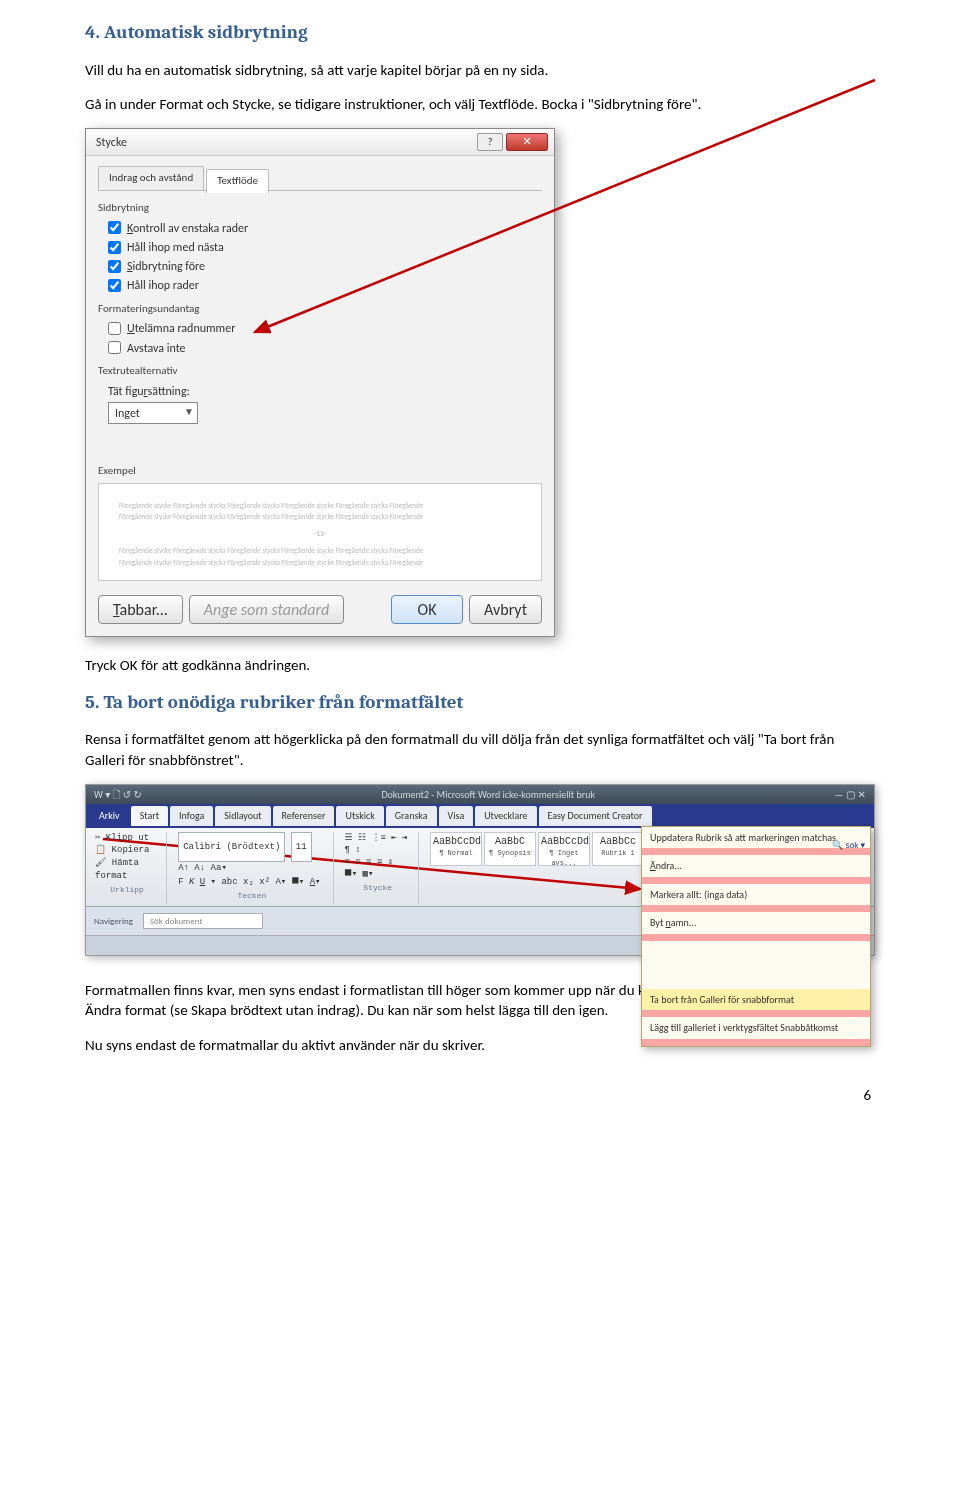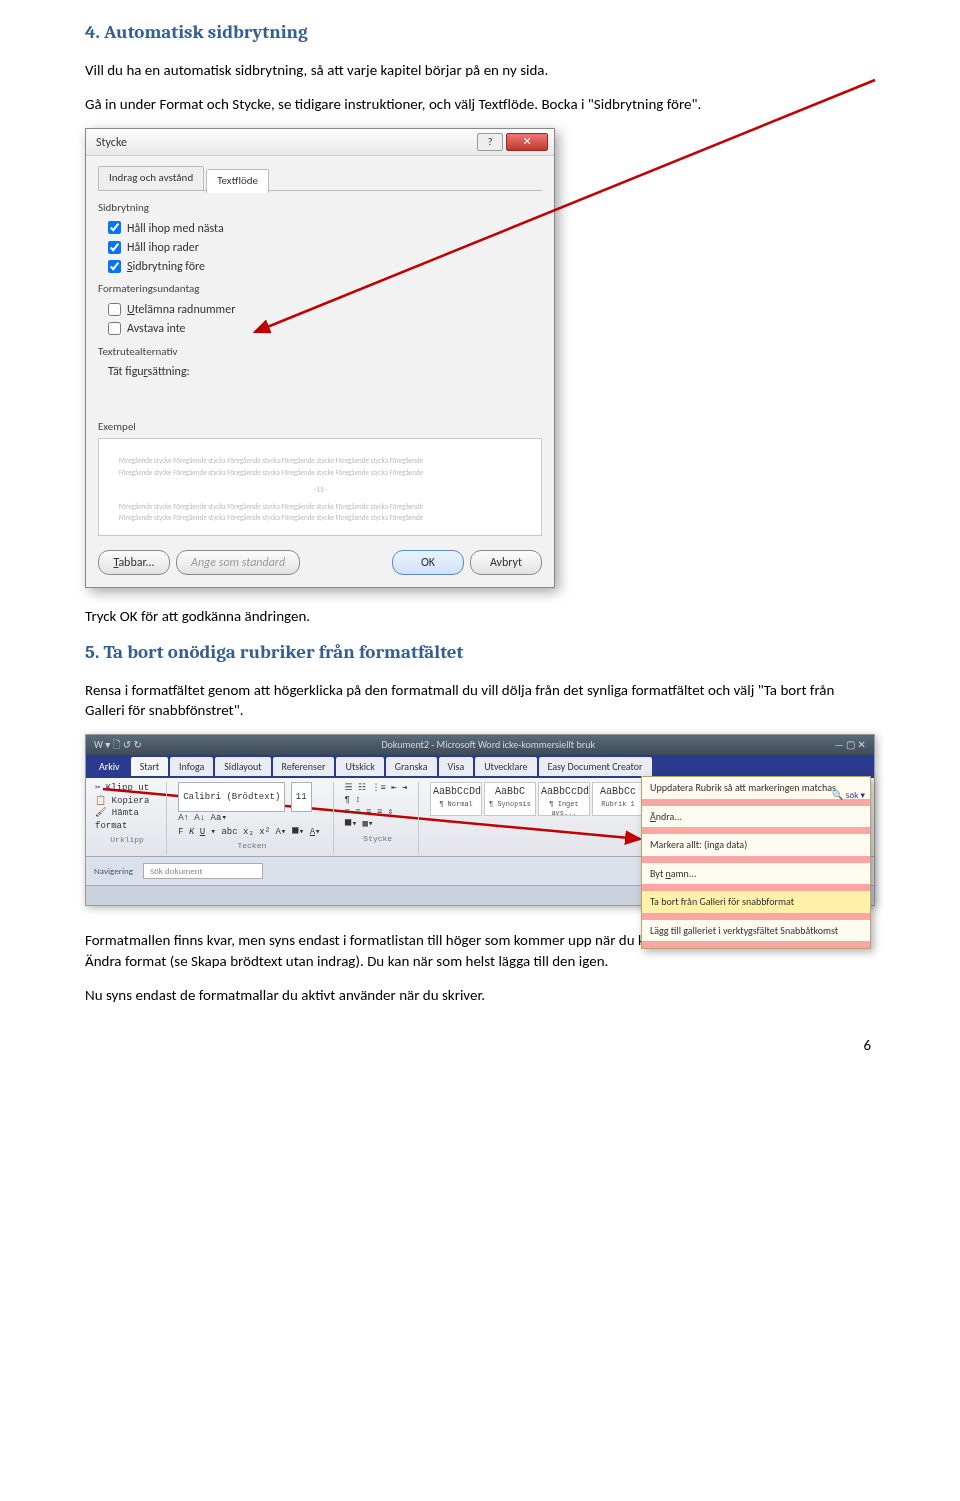--- a/index.html
+++ b/index.html
@@ -63,21 +63,21 @@
   .preview-box {
     border: 1px solid #c8c8c8; background: #fff; height: 98px; margin-top: 4px;
     padding: 16px 20px; font-size: 7px; color: #bbb; line-height: 1.6;
     overflow: hidden;
   }
   .preview-box .mid { text-align: center; margin: 6px 0; color: #aaa; }
   .dlg-buttons { display: flex; gap: 6px; margin-top: 14px; align-items: center; }
   .dlg-buttons .spacer { flex: 1; }
   .btn {
     border: 1px solid #8a8a8a; background: linear-gradient(#fdfdfd,#e2e2e2);
-    padding: 3px 14px; font-size: 12px; border-radius: 11px; min-width: 72px; text-align: center;
+    padding: 3px 14px; font-size: 16px; border-radius: 4px; min-width: 72px; text-align: center;
   }
   .btn.disabled { color: #999; font-style: italic; }
   .btn.primary { border-color: #5a8ac6; background: linear-gradient(#eaf3fc,#cfe3f7); }
 
   .arrow-canvas { position: absolute; pointer-events: none; }
   .arrow1 { top: -50px; left: 0; width: 800px; height: 480px; }
 
   .ribbon-wrap { position: relative; margin: 8px 0 24px; }
   .ribbon-img {
     width: 100%; border: 1px solid #999; box-shadow: 2px 2px 8px rgba(0,0,0,.3);
@@ -107,21 +107,21 @@
   .rib-styles { display: flex; gap: 2px; }
   .style-thumb { border: 1px solid #c3c8d1; background: #fff; width: 52px; height: 34px; padding: 2px; }
   .style-thumb .prev { font-size: 10px; color: #333; text-align: center; }
   .style-thumb .lbl { font-size: 7px; color: #555; text-align: center; margin-top: 1px; }
   .context-menu {
     position: absolute; right: 4px; top: 42px; width: 230px;
     background: #fdfbef; border: 1px solid #b5a56a; box-shadow: 3px 3px 8px rgba(0,0,0,.3);
     font-size: 10px; color: #333;
   }
   .context-menu .cm-item { padding: 4px 8px; border-bottom: 7px solid #fca5a5; }
-  .context-menu .cm-item.hl { background: #fff2a8; }
+  .context-menu .cm-item.hl { background: #fff2a8; margin-top: 48px; }
   .ruler-area { background: #c9d1dc; height: 20px; border-top: 1px solid #aab; }
   .nav-pane { background: #dbe1ea; height: 28px; display: flex; align-items: center; padding: 0 8px; font-size: 9px; color: #4a5568; gap: 10px; }
 
   .arrow2 { top: 0; left: 0; width: 790px; height: 130px; position: absolute; pointer-events: none; }
 
   .page-num { text-align: right; font-size: 15px; color: #000; margin-top: 30px; padding-right: 4px; }
 </style>
 </head>
 <body>
 
@@ -150,44 +150,54 @@
     </div>
     <div class="dlg-body">
       <div class="tabs">
         <div class="tab">Indrag och avstånd</div>
         <div class="tab active">Textflöde</div>
       </div>
 
       <div class="grp-label">Sidbrytning</div>
       <div class="cb-row">
           <input type="checkbox" checked="" style="">
+          <span><span class="underline">K</span><span></span>ontroll av enstaka rader</span>
+        </div>
+      <div class="cb-row">
+          <input type="checkbox" checked="" style="">
           <span>Håll ihop med nästa</span>
+        </div>
+      <div class="cb-row">
+          <input type="checkbox" checked="" style="">
+          <span><span class="underline">S</span>idbrytning före</span>
         </div>
       <div class="cb-row">
           <input type="checkbox" checked="" style="">
           <span>Håll ihop rader</span>
-        </div>
-      <div class="cb-row">
-          <input type="checkbox" checked="" style="">
-          <span><span class="underline">S</span>idbrytning före</span>
         </div>
 
       <div class="grp-label">Formateringsundantag</div>
       <div class="cb-row">
           <input type="checkbox" style="">
           <span><span class="underline">U</span>telämna radnummer</span>
         </div>
       <div class="cb-row">
           <input type="checkbox" style="">
           <span>Avstava inte</span>
         </div>
 
       <div class="grp-label">Textrutealternativ</div>
       <div class="select-row">
         <span>Tät figu<span class="underline">r</span>sättning:</span>
+      </div>
+      <div class="select-row">
+        <div class="sel">
+          <span>Inget</span>
+          <span class="chev">▼</span>
+        </div>
       </div>
 
       <div class="grp-label" style="margin-top:40px">Exempel</div>
       <div class="preview-box">
         <div>Föregående stycke Föregående stycka Föregående stycka Föregående stycke Föregående stycka Föregående</div>
         <div>Föregående stycke Föregående stycka Föregående stycka Föregående stycke Föregående stycka Föregående</div>
         <div class="mid">-11-</div>
         <div>Föregående stycke Föregående stycka Föregående stycka Föregående stycke Föregående stycka Föregående</div>
         <div>Föregående stycke Föregående stycka Föregående stycka Föregående stycke Föregående stycka Föregående</div>
       </div>

